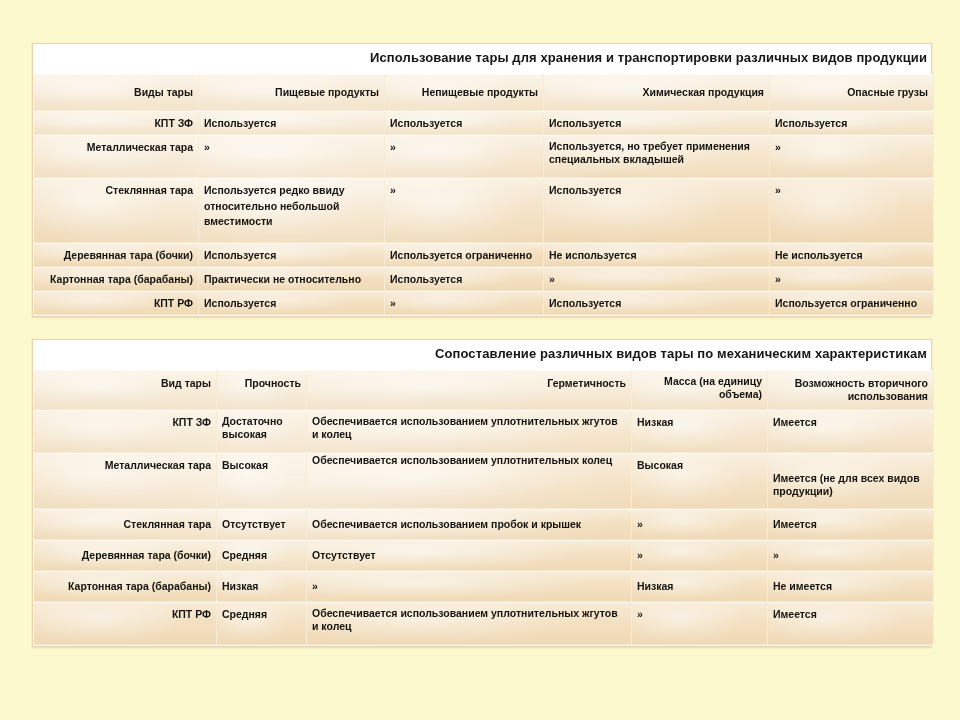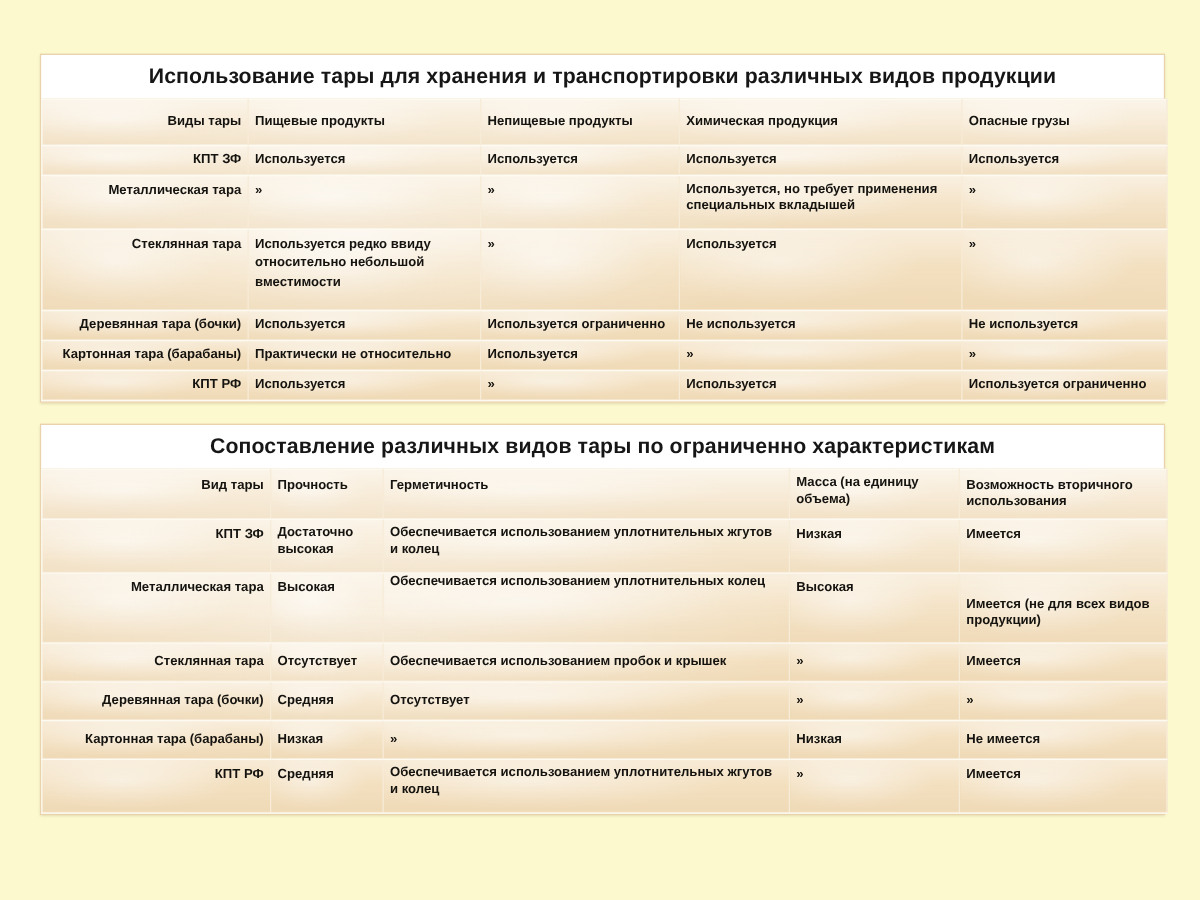--- a/index.html
+++ b/index.html
@@ -40,23 +40,23 @@
 
   #table-two {
     left: 32px;
     top: 339px;
     width: 900px;
   }
 
   .table-title {
     background: #ffffff;
     color: #161616;
-    font-size: 17px;
-    font-weight: bold;
-    text-align: center;
+    font-size: 13px;
+    font-weight: bold;
+    text-align: right;
     padding: 7px 4px 8px;
     letter-spacing: .1px;
     line-height: 1.15;
   }
 
   table.grid {
     width: 100%;
     border-collapse: collapse;
     table-layout: fixed;
     background:
@@ -74,21 +74,21 @@
     color: #15130f;
     vertical-align: middle;
     line-height: 1.28;
     background:
       linear-gradient(180deg, rgba(255,255,255,.40) 0%, rgba(255,255,255,.02) 48%, rgba(226,199,157,.22) 100%),
       radial-gradient(ellipse 70% 75% at 35% 40%, rgba(255,255,255,.50) 0%, rgba(255,255,255,0) 72%);
   }
 
   table.grid thead th {
     font-weight: bold;
-    text-align: left;
+    text-align: right;
     height: 30px;
   }
 
   table.grid thead th.lead,
   table.grid tbody td.lead {
     text-align: right;
     font-weight: bold;
     padding-left: 7px;
   }
 
@@ -173,21 +173,21 @@
           <td>Используется</td>
           <td class="ditto">»</td>
           <td>Используется</td>
           <td>Используется ограниченно</td>
         </tr>
       </tbody>
     </table>
   </div>
 
   <div class="table-block" id="table-two">
-    <div class="table-title">Сопоставление различных видов тары по ограниченно характеристикам</div>
+    <div class="table-title">Сопоставление различных видов тары по механическим характеристикам</div>
 
     <table class="grid">
       <colgroup>
         <col style="width:183px">
         <col style="width:90px">
         <col style="width:325px">
         <col style="width:136px">
         <col style="width:166px">
       </colgroup>
       <thead>

